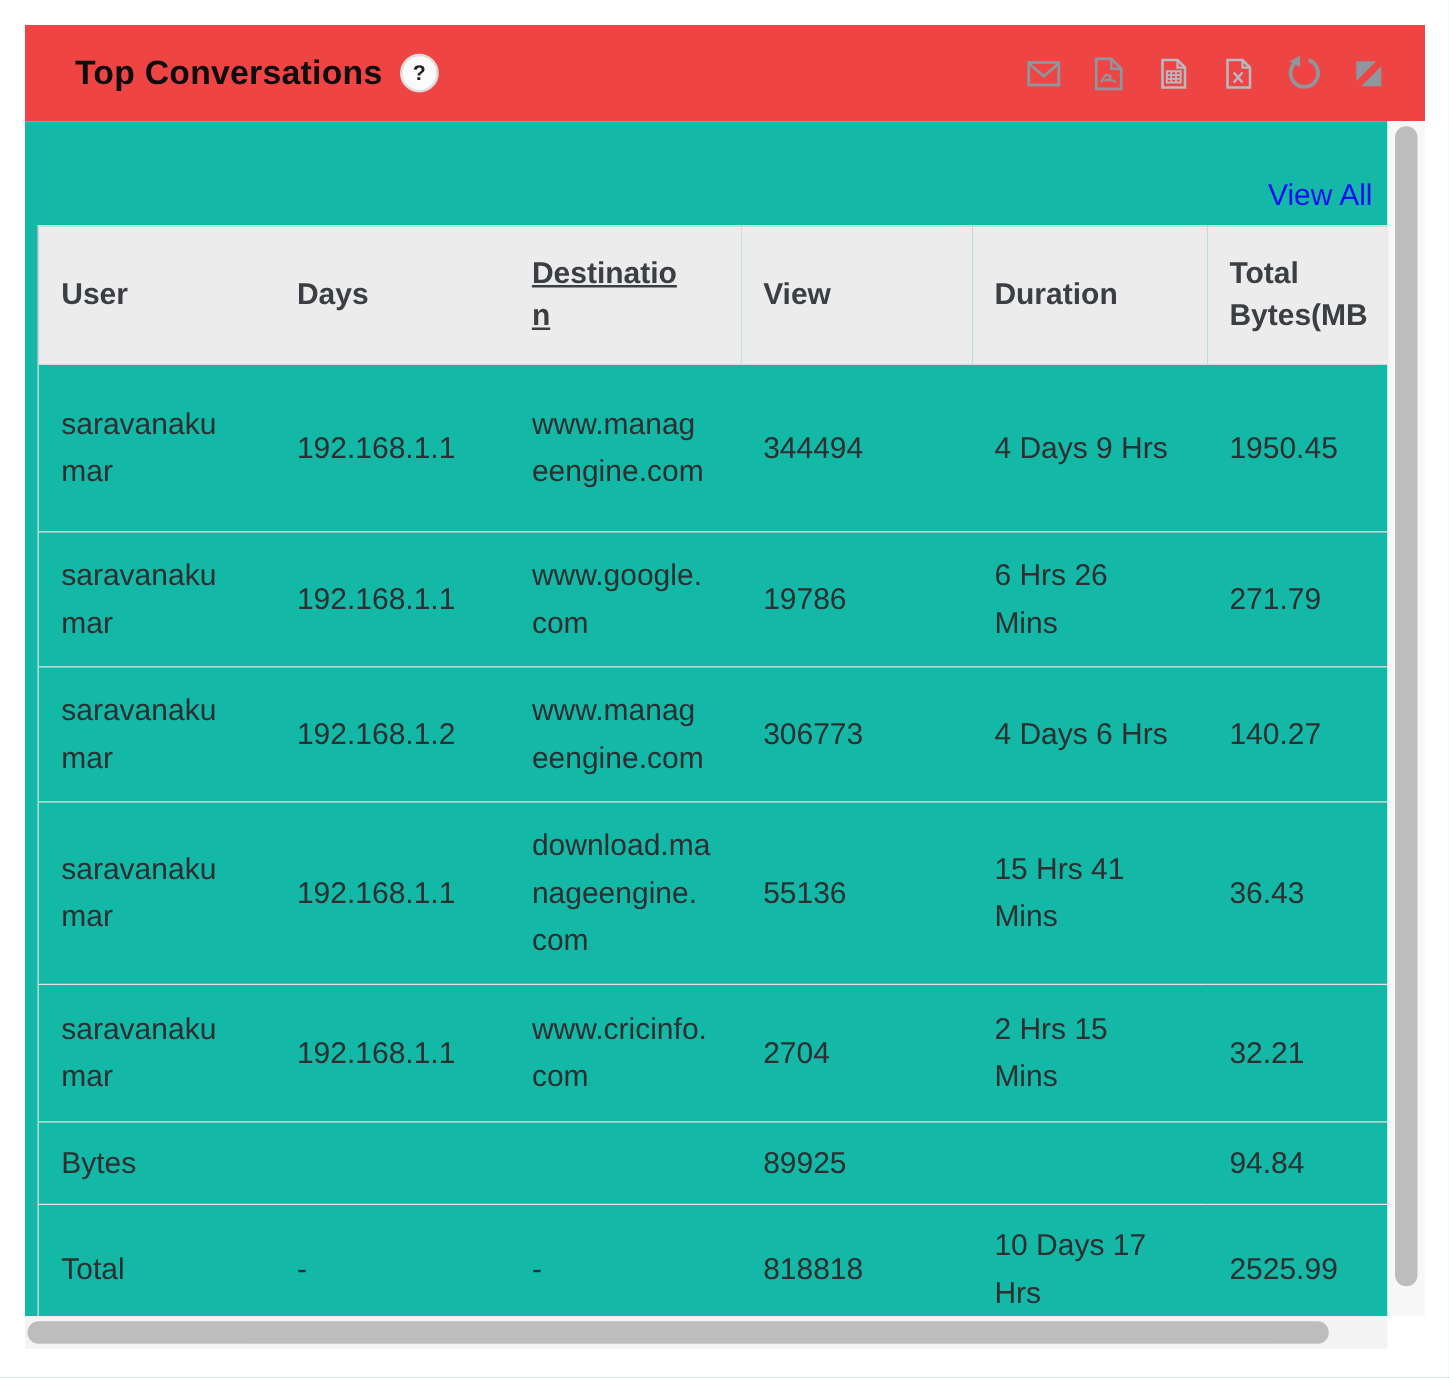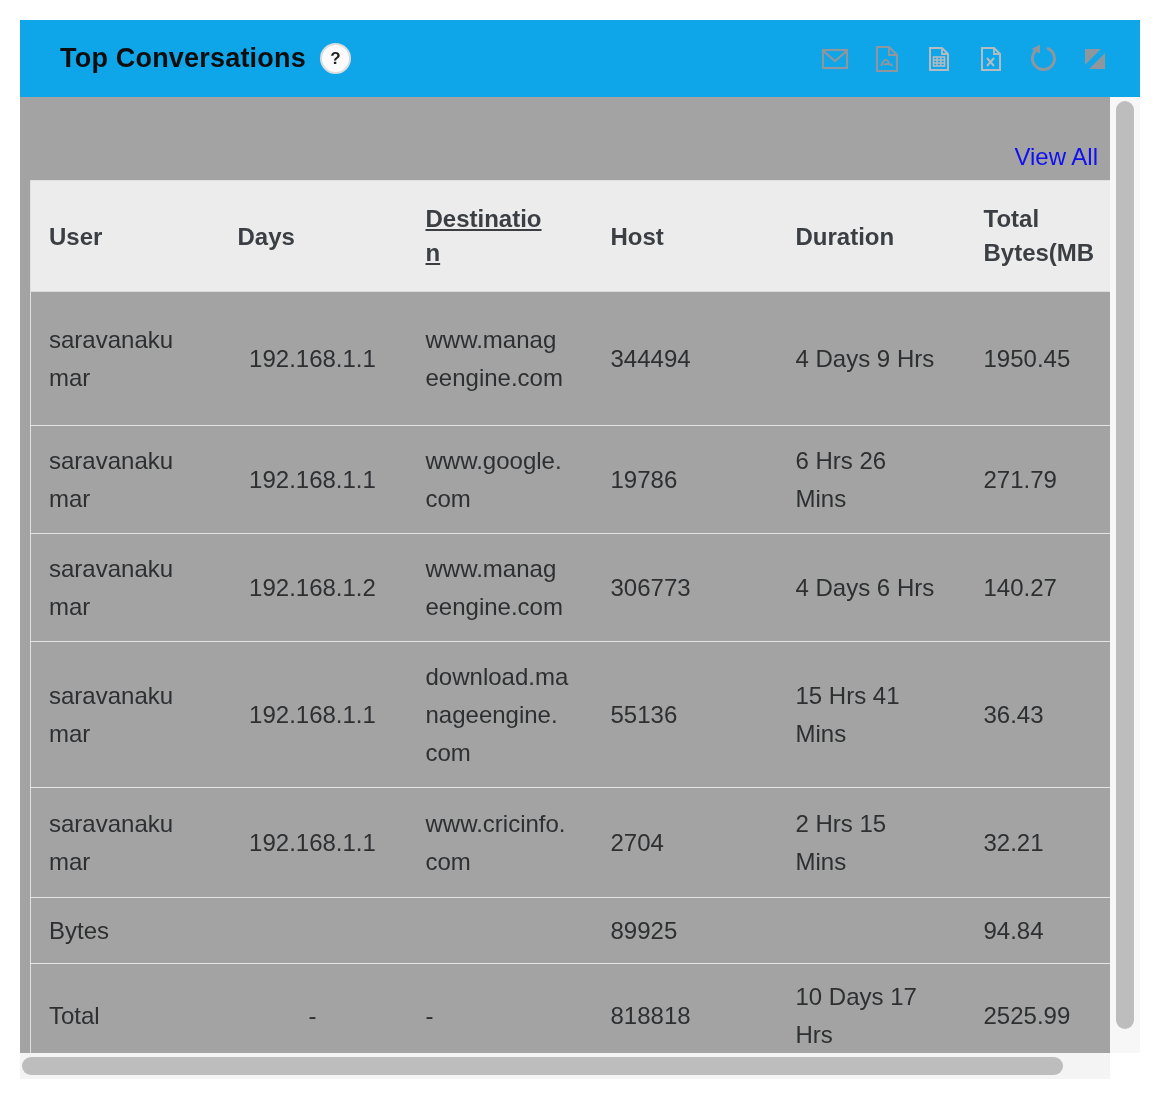--- a/index.html
+++ b/index.html
@@ -1,31 +1,31 @@
 <!DOCTYPE html>
 <html><head>
 <meta charset="utf-8">
 <style>
   * { margin:0; padding:0; box-sizing:border-box; }
   html,body { width:1159px; height:1102px; background:#ffffff;
               font-family:"Liberation Sans","DejaVu Sans",sans-serif; }
   .widget { position:absolute; left:20px; top:20px; width:1120px; }
 
   
-  .widget-header { height:77px; background:#0ea5e9; display:flex; align-items:center; padding:0 30px 0 40px; }
+  .widget-header { height:77px; background:#ef4444; display:flex; align-items:center; padding:0 30px 0 40px; }
   .widget-title { font-size:27px; font-weight:bold; color:#0d0d0e; letter-spacing:0.2px; }
   .help-badge { width:31px; height:31px; border-radius:50%; border:2px solid #dcdcdc; background:#fbfbfb;
                 display:flex; align-items:center; justify-content:center; margin-left:14px;
                 font-size:17px; font-weight:bold; color:#222; cursor:pointer; }
   .toolbar { margin-left:auto; display:flex; align-items:center; gap:22px; }
   .tool-btn { width:30px; height:30px; display:flex; align-items:center; justify-content:center; cursor:pointer; }
 
   
   .body-row { display:flex; }
-  .widget-body { width:1090px; height:956px; background:#a3a3a3; overflow:hidden; }
+  .widget-body { width:1090px; height:956px; background:#14b8a6; overflow:hidden; }
   .view-all { text-align:right; margin:46px 12px 9px 0; font-size:24px; }
   .view-all a { color:#1010f0; text-decoration:none; cursor:pointer; }
 
   
   table.conv { border-collapse:collapse; table-layout:fixed; width:1140px; margin-left:10px;
                font-size:24px; color:#2d2f31; }
   table.conv { border:1px solid #e0e0e0; }
   col.w1{width:189px} col.w2{width:188px} col.w3{width:185px} col.w4{width:185px} col.w5{width:188px} col.w6{width:205px}
   thead tr { height:111px; background:#ececec; }
   th { text-align:left; vertical-align:middle; font-weight:bold; color:#3b3e42;
@@ -35,21 +35,21 @@
   tbody tr { border-bottom:1px solid #e3e3e3; }
   tbody tr:nth-child(1){height:134px}
   tbody tr:nth-child(2){height:108px}
   tbody tr:nth-child(3){height:108px}
   tbody tr:nth-child(4){height:146px}
   tbody tr:nth-child(5){height:110px}
   tbody tr:nth-child(6){height:66px}
   tbody tr:nth-child(7){height:104px}
   td { vertical-align:middle; line-height:38px; padding:0 12px 0 18px; }
   td.c-user        { padding-right:39px; word-break:break-all; }
-  td.c-host        { padding-right:20px;text-align:center; }
+  td.c-host        { padding-right:20px; }
   td.c-destination { padding-right:24px; word-break:break-all;margin-top:43px; }
   td.c-duration    { padding-right:24px;margin-top:28px; }
 
   
   .vscroll { width:30px; height:956px; background:#f7f7f7; position:relative; }
   .vthumb { position:absolute; left:6px; top:4px; width:18px; height:928px; border-radius:9px; background:#bdbdbd; }
   .hscroll { width:1090px; height:26px; background:#f4f4f4; position:relative; }
   .hthumb { position:absolute; left:2px; top:4px; width:1041px; height:18px; border-radius:9px; background:#bdbdbd; }
 </style>
 </head>
@@ -118,21 +118,21 @@
             <col class="w3">
             <col class="w4">
             <col class="w5">
             <col class="w6">
         </colgroup>
         <thead>
           <tr>
             <th><span class="hw">User</span></th>
             <th><span class="hw">Days</span></th>
             <th><span class="hw brk">Destination</span></th>
-            <th><span class="hw">Host</span></th>
+            <th><span class="hw">View</span></th>
             <th><span class="hw">Duration</span></th>
             <th><span class="hw">Total Bytes(MB</span></th>
           </tr>
         </thead>
         <tbody>
             <tr>
               <td class="c-user">saravanakumar</td>
               <td class="c-host">192.168.1.1</td>
               <td class="c-destination">www.manageengine.com</td>
               <td class="c-hits">344494</td>

